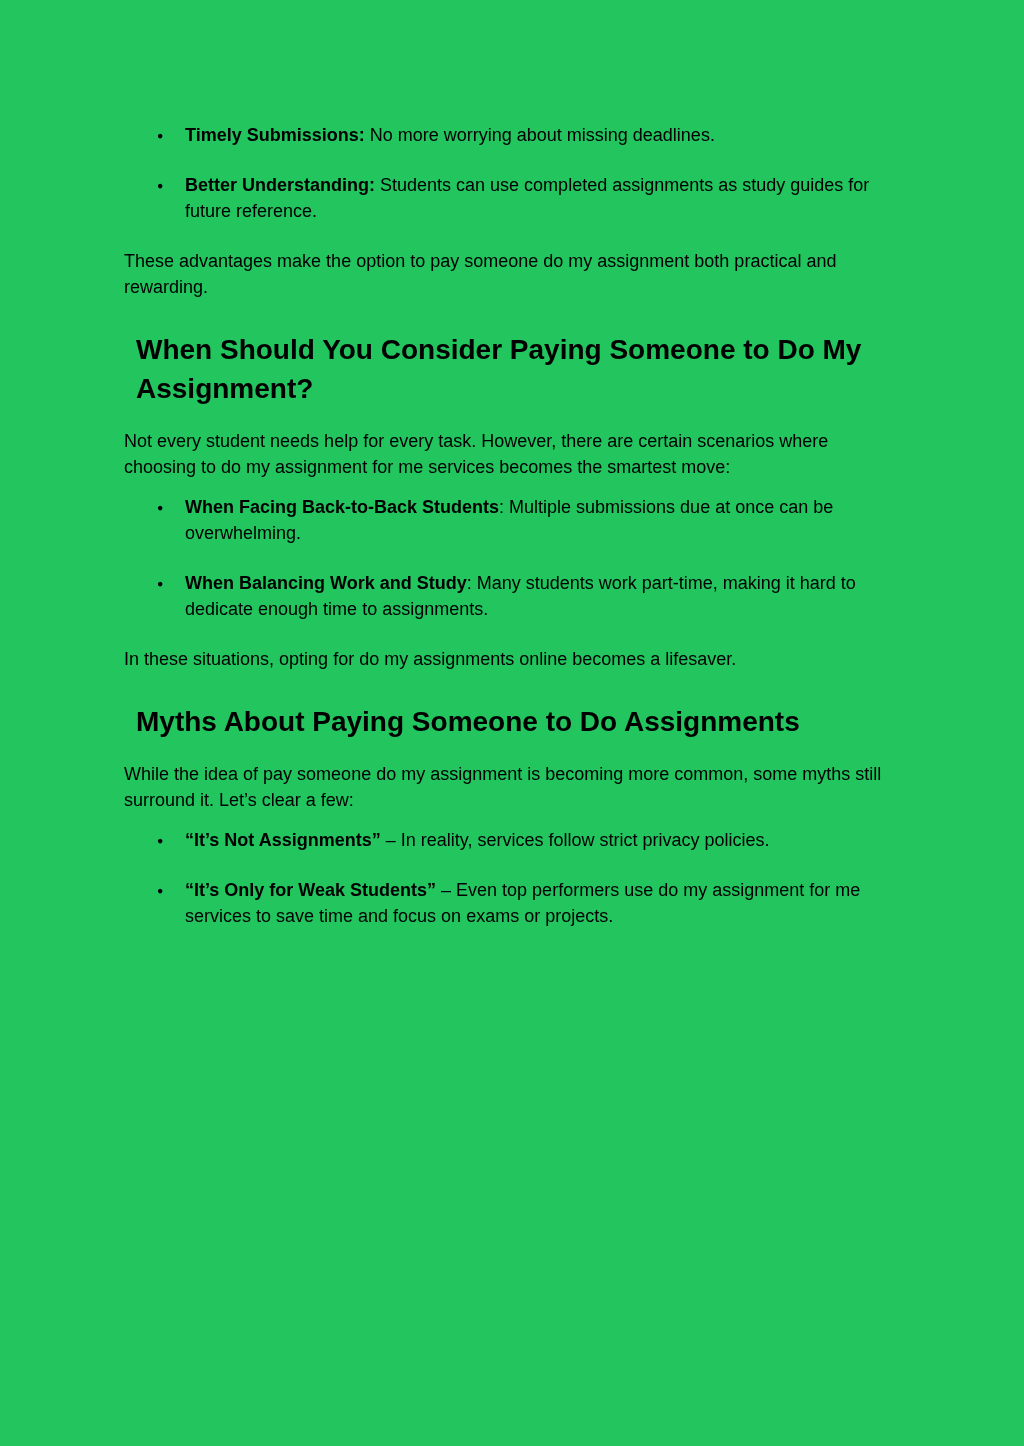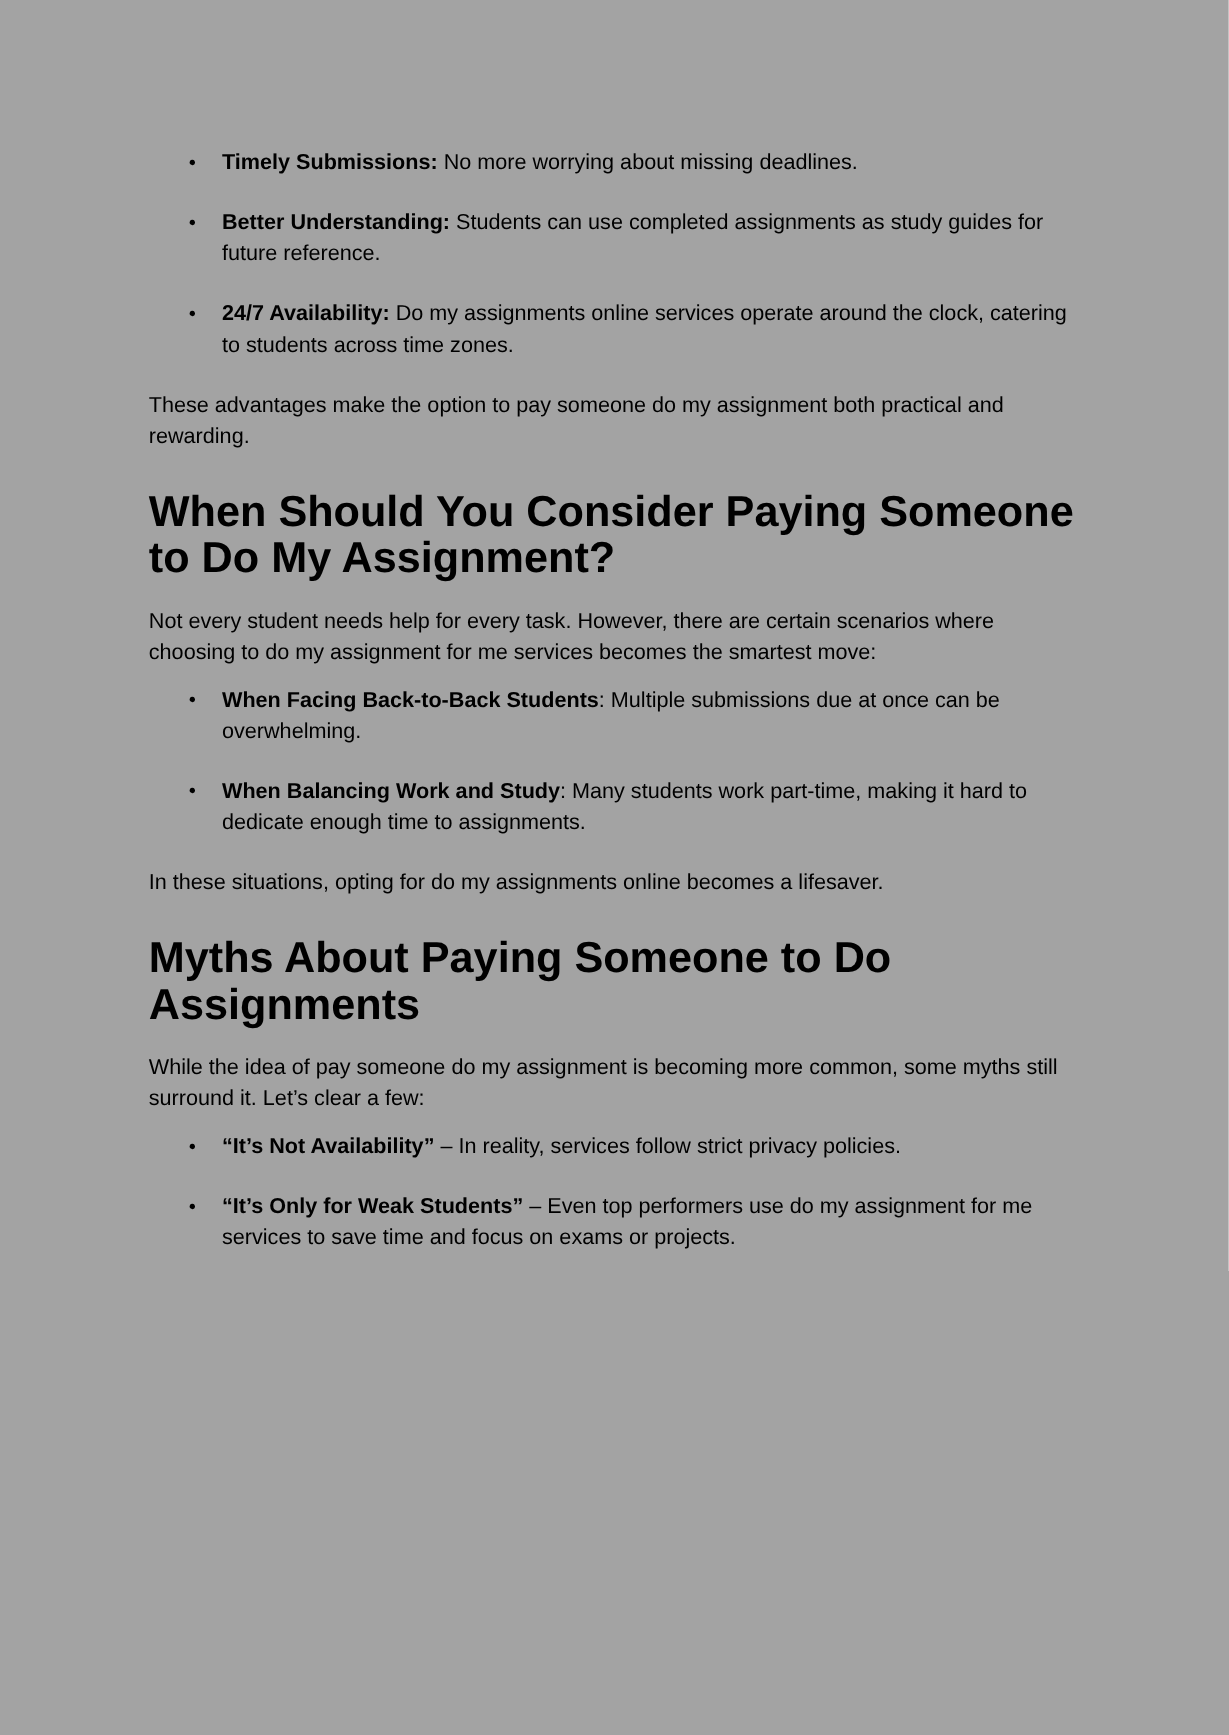--- a/index.html
+++ b/index.html
@@ -4,21 +4,21 @@
 <style>
   html, body {
     margin: 0;
     padding: 0;
     background: #ffffff;
   }
   .page {
     width: 1024px;
     height: 1446px;
     box-sizing: border-box;
-    background: #a3a3a3;
+    background: #22c55e;
     color: #000000;
     padding: 108px 120px 0 124px;
     font-family: "Liberation Sans", "DejaVu Sans", sans-serif;
     font-size: 18px;
     line-height: 26px;
     overflow: hidden;
   }
   .doc-body { width: 780px; }
   p.para {
     margin: 0;
@@ -36,56 +36,55 @@
   ul.bullet-list li::before {
     content: "●";
     position: absolute;
     left: -28px;
     top: 8px;
     font-size: 10.5px;
     line-height: 10px;
     color: #000000;
   }
   h2.doc-heading {
-    font-size: 36px;
+    font-size: 28px;
     line-height: 39px;
     font-weight: bold;
-    margin: 30px 0 20px 0;
+    margin: 30px 0 20px 12px;
     padding: 0;
   }
   strong { font-weight: bold; }
 </style>
 </head>
 <body>
 
 <div class="page">
   <div class="doc-body">
 
     <ul class="bullet-list">
       <li><strong>Timely Submissions:</strong><span> No more worrying about missing deadlines.</span></li>
       <li><strong>Better Understanding:</strong><span> Students can use completed assignments as study guides for future reference.</span></li>
-      <li><strong>24/7 Availability:</strong><span> Do my assignments online services operate around the clock, catering to students across time zones.</span></li>
     </ul>
 
     <p class="para">These advantages make the option to pay someone do my assignment both practical and rewarding.</p>
 
     <h2 class="doc-heading">When Should You Consider Paying Someone to Do My Assignment?</h2>
 
     <p class="para">Not every student needs help for every task. However, there are certain scenarios where choosing to do my assignment for me services becomes the smartest move:</p>
 
     <ul class="bullet-list">
       <li><strong>When Facing Back-to-Back Students</strong><span>: Multiple submissions due at once can be overwhelming.</span></li>
       <li><strong>When Balancing Work and Study</strong><span>: Many students work part-time, making it hard to dedicate enough time to assignments.</span></li>
     </ul>
 
     <p class="para">In these situations, opting for do my assignments online becomes a lifesaver.</p>
 
     <h2 class="doc-heading">Myths About Paying Someone to Do Assignments</h2>
 
     <p class="para">While the idea of pay someone do my assignment is becoming more common, some myths still surround it. Let’s clear a few:</p>
 
     <ul class="bullet-list">
-      <li><strong>“It’s Not Availability”</strong><span> – In reality, services follow strict privacy policies.</span></li>
+      <li><strong>“It’s Not Assignments”</strong><span> – In reality, services follow strict privacy policies.</span></li>
       <li><strong>“It’s Only for Weak Students”</strong><span> – Even top performers use do my assignment for me services to save time and focus on exams or projects.</span></li>
     </ul>
 
   </div>
 </div>
 
 </body></html>

